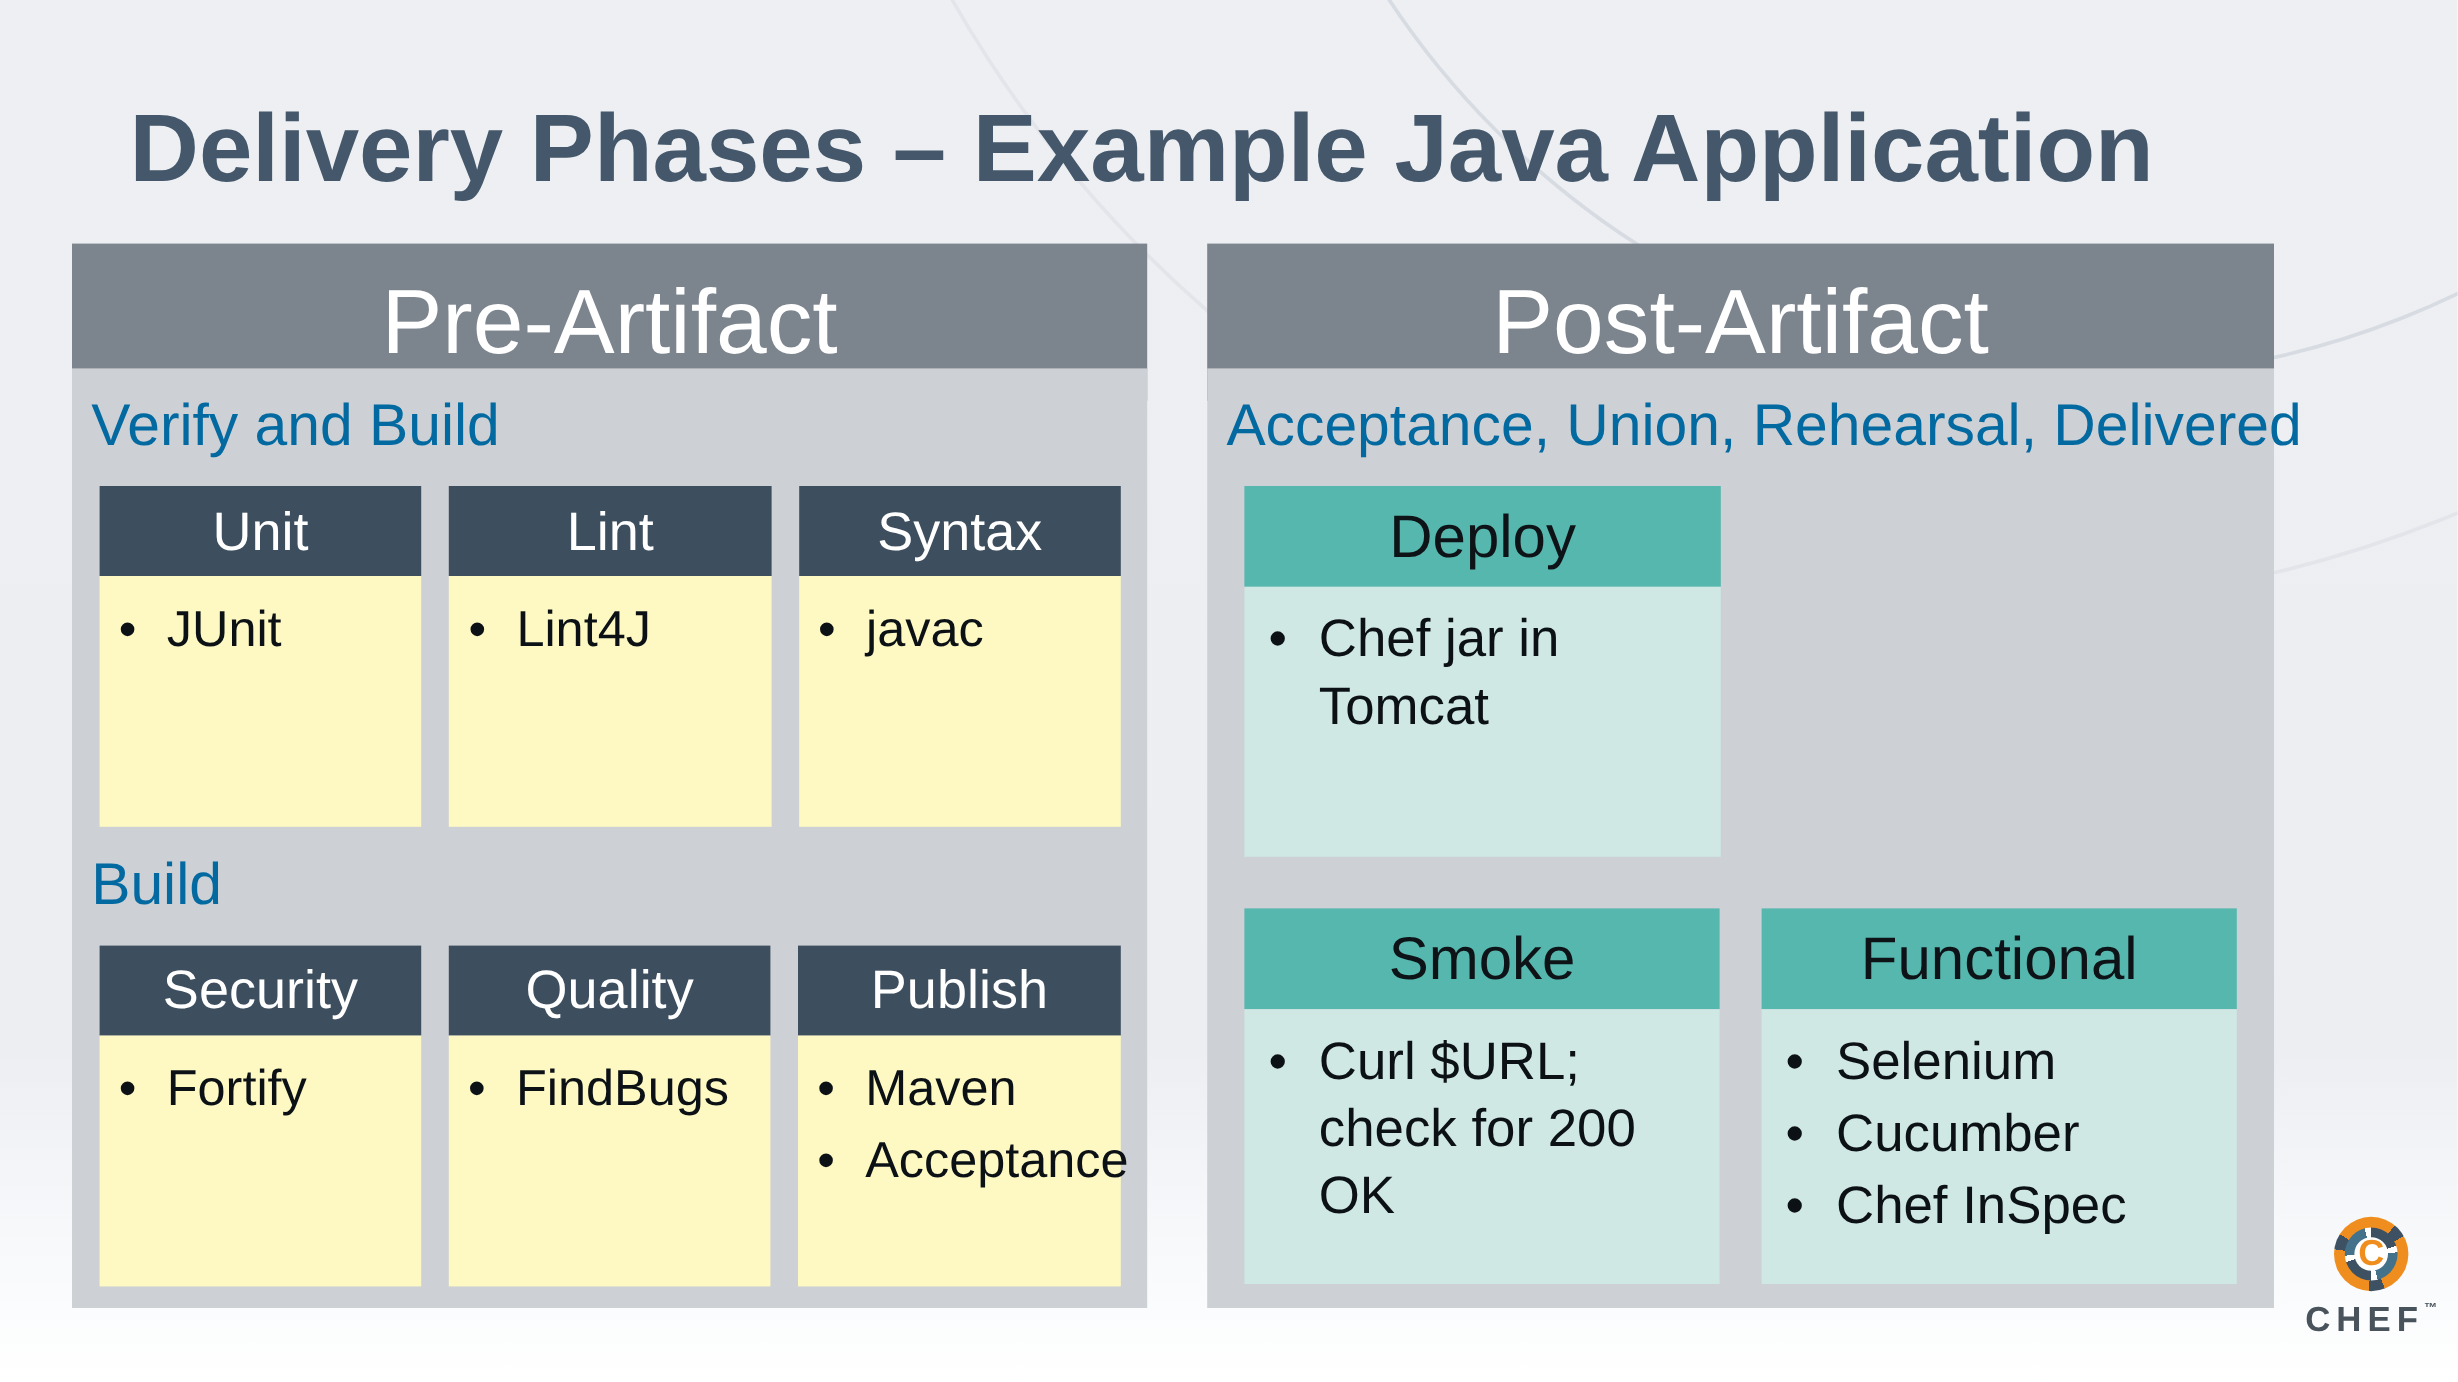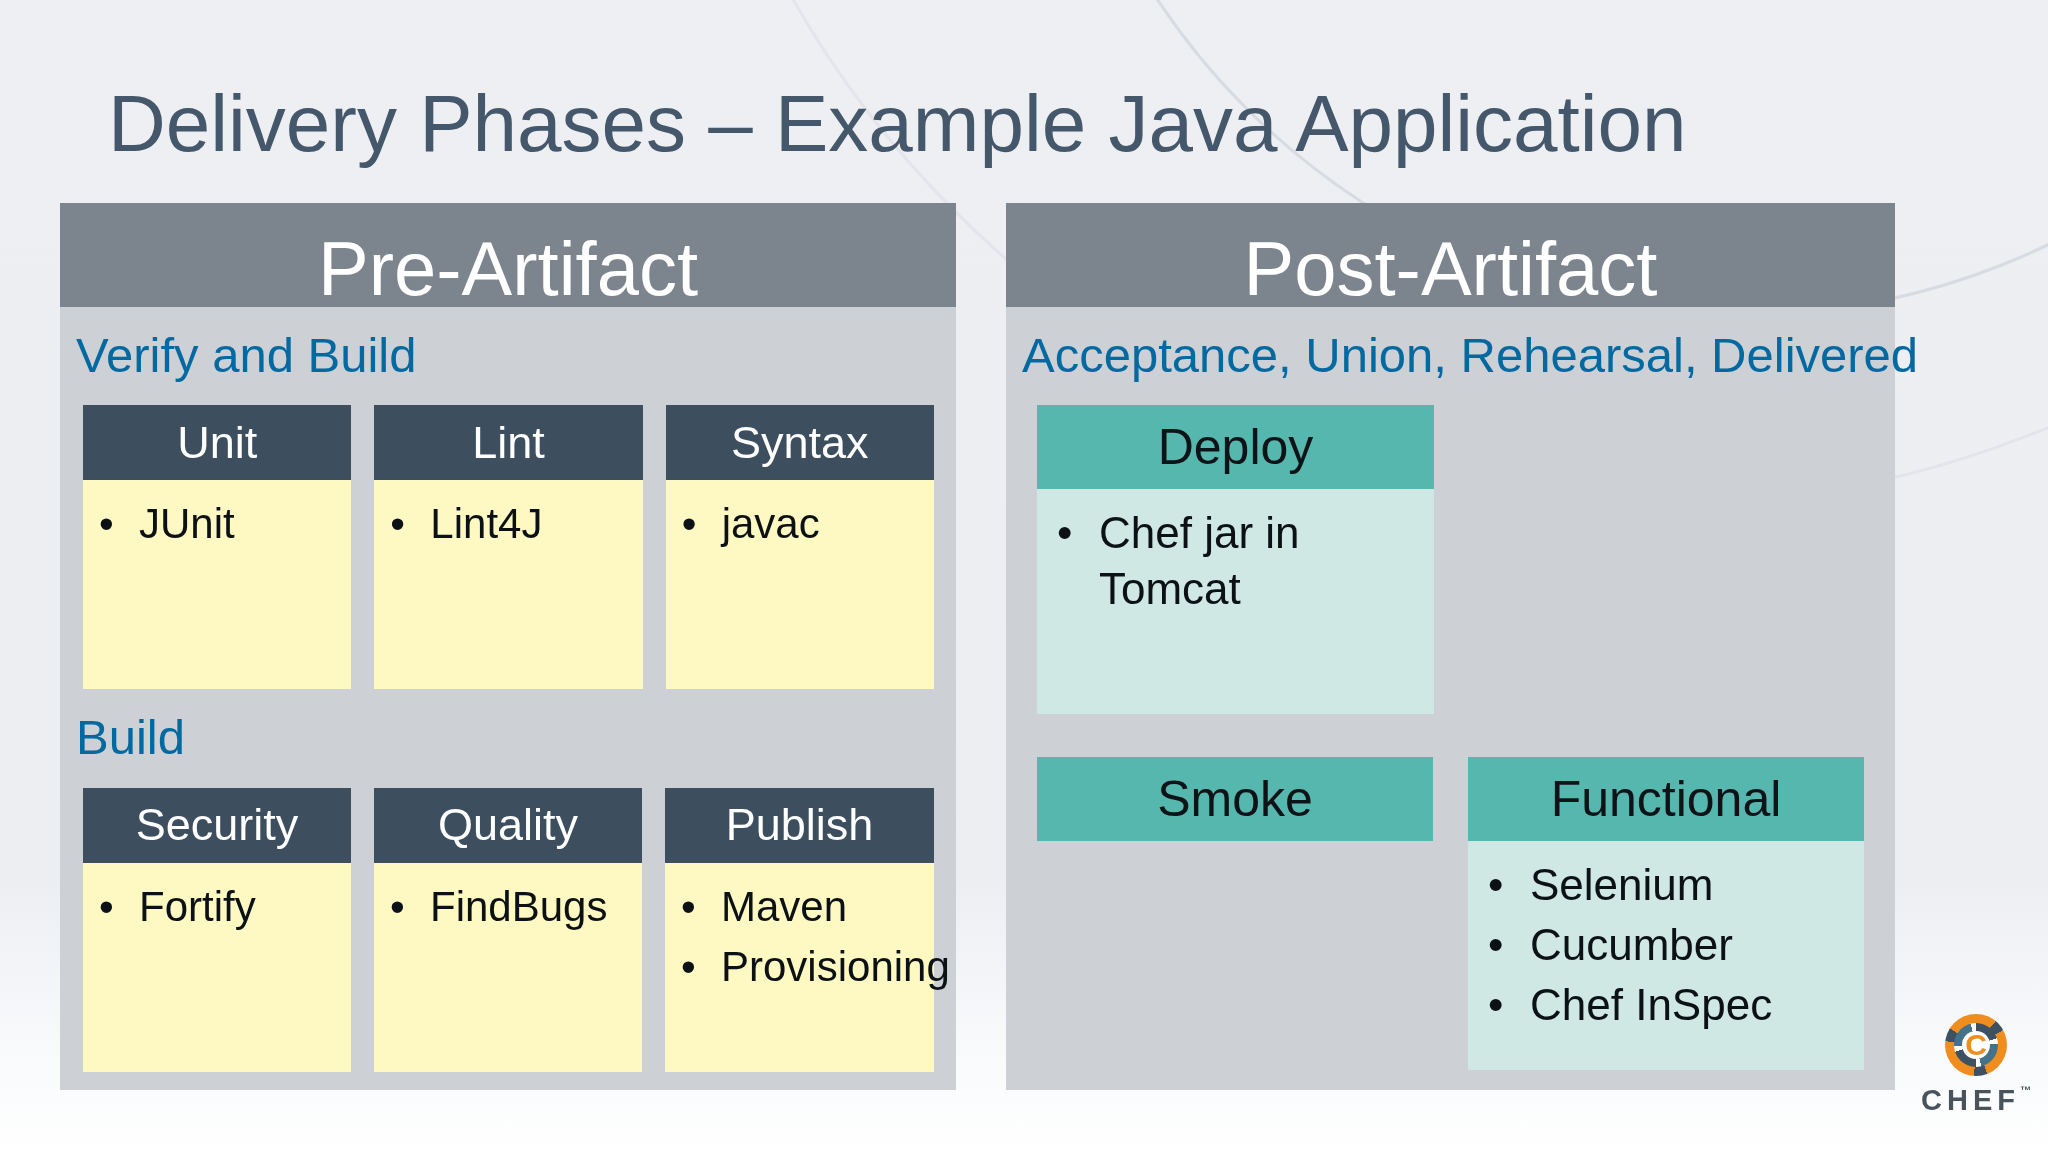--- a/index.html
+++ b/index.html
@@ -19,21 +19,21 @@
     position: absolute;
     border: 3px solid rgba(186,192,202,0.42);
     border-radius: 50%;
   }
   .swoosh.a1 { width: 1400px; height: 1400px; top: -1090px; left: 1040px; }
   .swoosh.a2 { width: 2000px; height: 2000px; top: -1500px; left: 660px; border-color: rgba(190,196,205,0.22); }
 
   .slide-title {
     position: absolute;
     left: 108px; top: 84px;
-    font-size: 80px; font-weight: 400;
+    font-size: 80px; font-weight: 700;
     color: #45586b;
     line-height: 1.0;
     white-space: nowrap;
     margin: 0;
     text-align: right;
   }
 
   .panel { position: absolute; top: 203px; height: 887px; }
   .panel.pre  { left: 60px;  width: 896px; }
   .panel.post { left: 1006px; width: 889px; }
@@ -192,21 +192,21 @@
             <ul>
               <li>FindBugs</li>
             </ul>
           </div>
         </div>
         <div class="card">
           <div class="card-title">Publish</div>
           <div class="card-body">
             <ul>
               <li>Maven</li>
-              <li>Provisioning</li>
+              <li>Acceptance</li>
             </ul>
           </div>
         </div>
       </div>
 
     </div>
   </section>
 
   <section class="panel post">
     <header class="panel-header">Post-Artifact</header>
@@ -220,20 +220,25 @@
             <ul>
               <li>Chef jar in Tomcat</li>
             </ul>
           </div>
         </div>
       </div>
 
       <div class="card-row second">
         <div class="card">
           <div class="card-title">Smoke</div>
+          <div class="card-body">
+            <ul>
+              <li>Curl $URL; check for 200 OK</li>
+            </ul>
+          </div>
         </div>
         <div class="card">
           <div class="card-title">Functional</div>
           <div class="card-body">
             <ul>
               <li>Selenium</li>
               <li>Cucumber</li>
               <li>Chef InSpec</li>
             </ul>
           </div>

